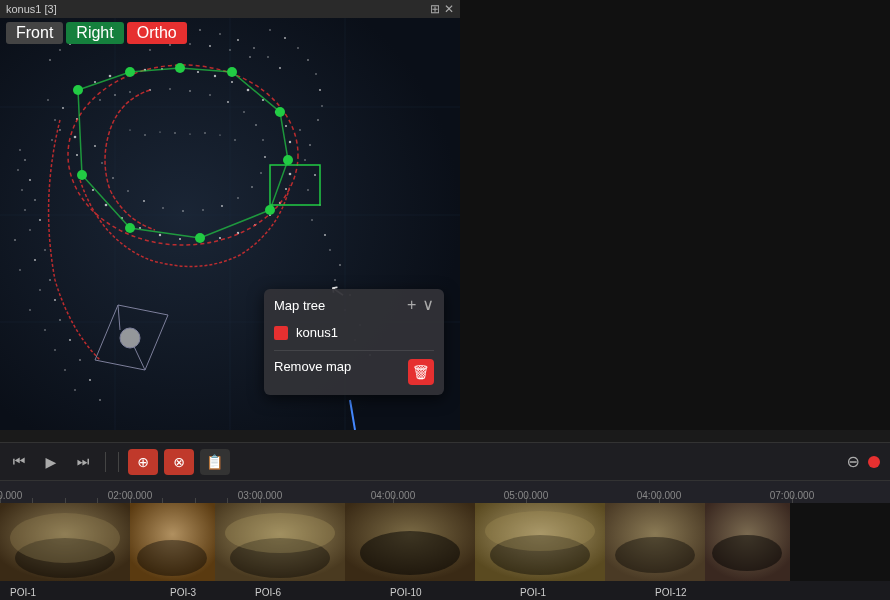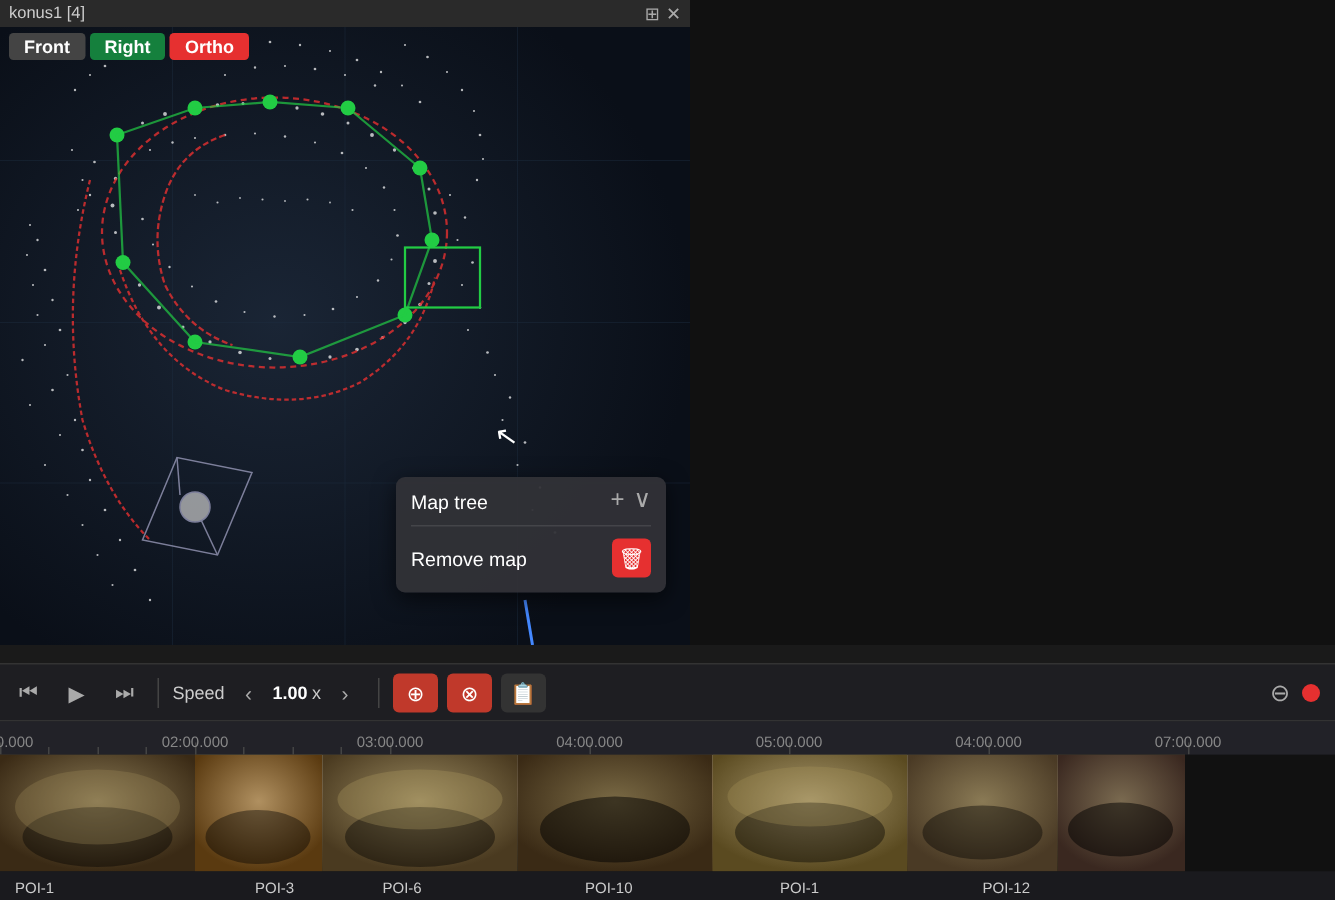--- a/index.html
+++ b/index.html
@@ -48,22 +48,22 @@
       left: 0;
       display: flex;
       gap: 3px;
       padding: 4px 6px;
       z-index: 10;
     }
     .view-btn {
       padding: 2px 10px;
       border-radius: 3px;
       border: none;
-      font-size: 12px;
-      font-weight: bold;
+      font-size: 16px;
+      font-weight: normal;
       cursor: pointer;
     }
     .view-btn-front {
       background: #444;
       color: #fff;
     }
     .view-btn-right {
       background: #15803d;
       color: #fff;
     }
@@ -133,21 +133,21 @@
       flex: 1;
     }
     .map-tree-divider {
       border: none;
       border-top: 1px solid rgba(255,255,255,0.1);
       margin: 6px 0;
     }
     .remove-map-row {
       display: flex;
       justify-content: space-between;
-      align-items: center;
+      align-items: flex-start;
       padding: 2px 0;
       gap: 11px;
     }
     .remove-map-label {
       font-size: 13px;
       color: #fff;
       cursor: pointer;
     }
     .remove-map-btn {
       width: 26px;
@@ -661,20 +661,24 @@
   </div>
 
   <div class="map-tree-popup">
     <div class="map-tree-header">
       <span class="map-tree-title">Map tree</span>
       <div class="map-tree-controls">
         <span class="map-tree-btn">+</span>
         <span class="map-tree-btn">∨</span>
       </div>
     </div>
+    <div class="map-tree-item">
+      <div class="map-tree-color" style="background:#e63030;"></div>
+      <span class="map-tree-item-label">konus1</span>
+    </div>
     <hr class="map-tree-divider">
     <div class="remove-map-row">
       <span class="remove-map-label">Remove map</span>
       <div class="remove-map-btn">
         <span>🗑</span>
       </div>
     </div>
   </div>
 </div>
 
@@ -719,27 +723,20 @@
   <button class="toolbar-btn">
     <span>⏮</span>
   </button>
   <button class="toolbar-btn">
     <span>▶</span>
   </button>
   <button class="toolbar-btn">
     <span>⏭</span>
   </button>
   <div class="toolbar-sep"></div>
-  <div class="speed-control">
-    <span>Speed</span>
-    <span class="toolbar-btn">‹</span>
-    <span class="speed-value">1.00</span>
-    <span>x</span>
-    <span class="toolbar-btn">›</span>
-  </div>
   <div class="toolbar-sep"></div>
   <button class="tool-icon-btn red">
     <span>⊕</span>
   </button>
   <button class="tool-icon-btn red2">
     <span>⊗</span>
   </button>
   <button class="tool-icon-btn dark">
     <span>📋</span>
   </button>
@@ -873,18 +870,18 @@
     <span class="poi-label" style="left:10px;">POI-1</span>
     <span class="poi-label" style="left:170px;">POI-3</span>
     <span class="poi-label" style="left:255px;margin-top:41px;">POI-6</span>
     <span class="poi-label" style="left:390px;">POI-10</span>
     <span class="poi-label" style="left:520px;">POI-1</span>
     <span class="poi-label" style="left:655px;">POI-12</span>
   </div>
 </div>
 
 <div class="top-bar">
-  <span class="top-bar-title">konus1 [4]</span>
+  <span class="top-bar-title">konus1 [3]</span>
   <div class="top-bar-icons">
     <span class="top-bar-icon">⊞</span>
     <span class="top-bar-icon">✕</span>
   </div>
 </div>
 
 </body></html>

